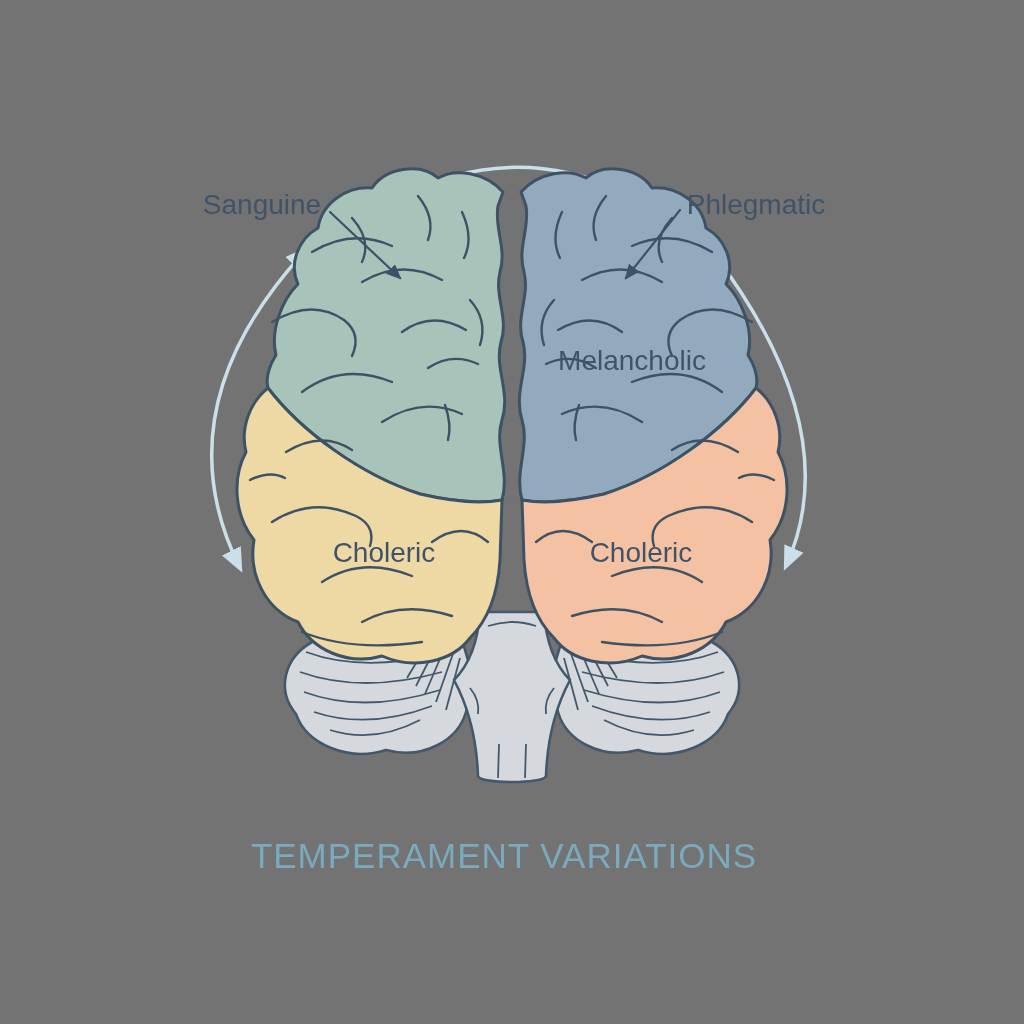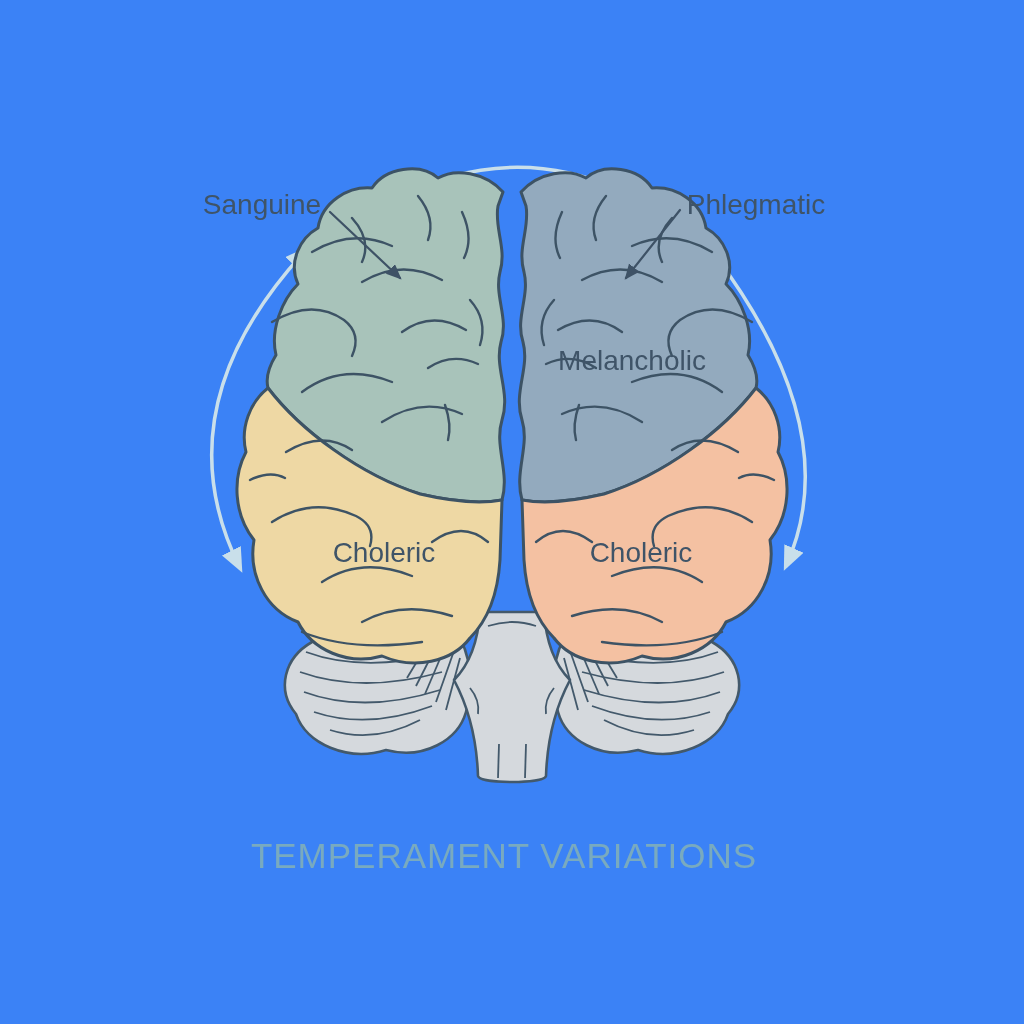--- a/index.html
+++ b/index.html
@@ -2,21 +2,21 @@
 <html><head>
 <meta charset="utf-8">
 <style>
   html,body{margin:0;padding:0;}
   body{
     width:1024px;height:1024px;
     background:#ffffff;
     font-family:"Liberation Sans", sans-serif;
     overflow:hidden;
   }
-  .canvas{position:relative;width:1024px;height:1024px;background:#3b82f6;}
+  .canvas{position:relative;width:1024px;height:1024px;background:#737373;}
   svg{display:block;}
   .lbl{
     font-family:"Liberation Sans", sans-serif;
     font-size:28px;
     fill:#3f5468;
     text-anchor:middle;
   }
   .title{
     font-family:"Liberation Sans", sans-serif;
     font-size:35px;

